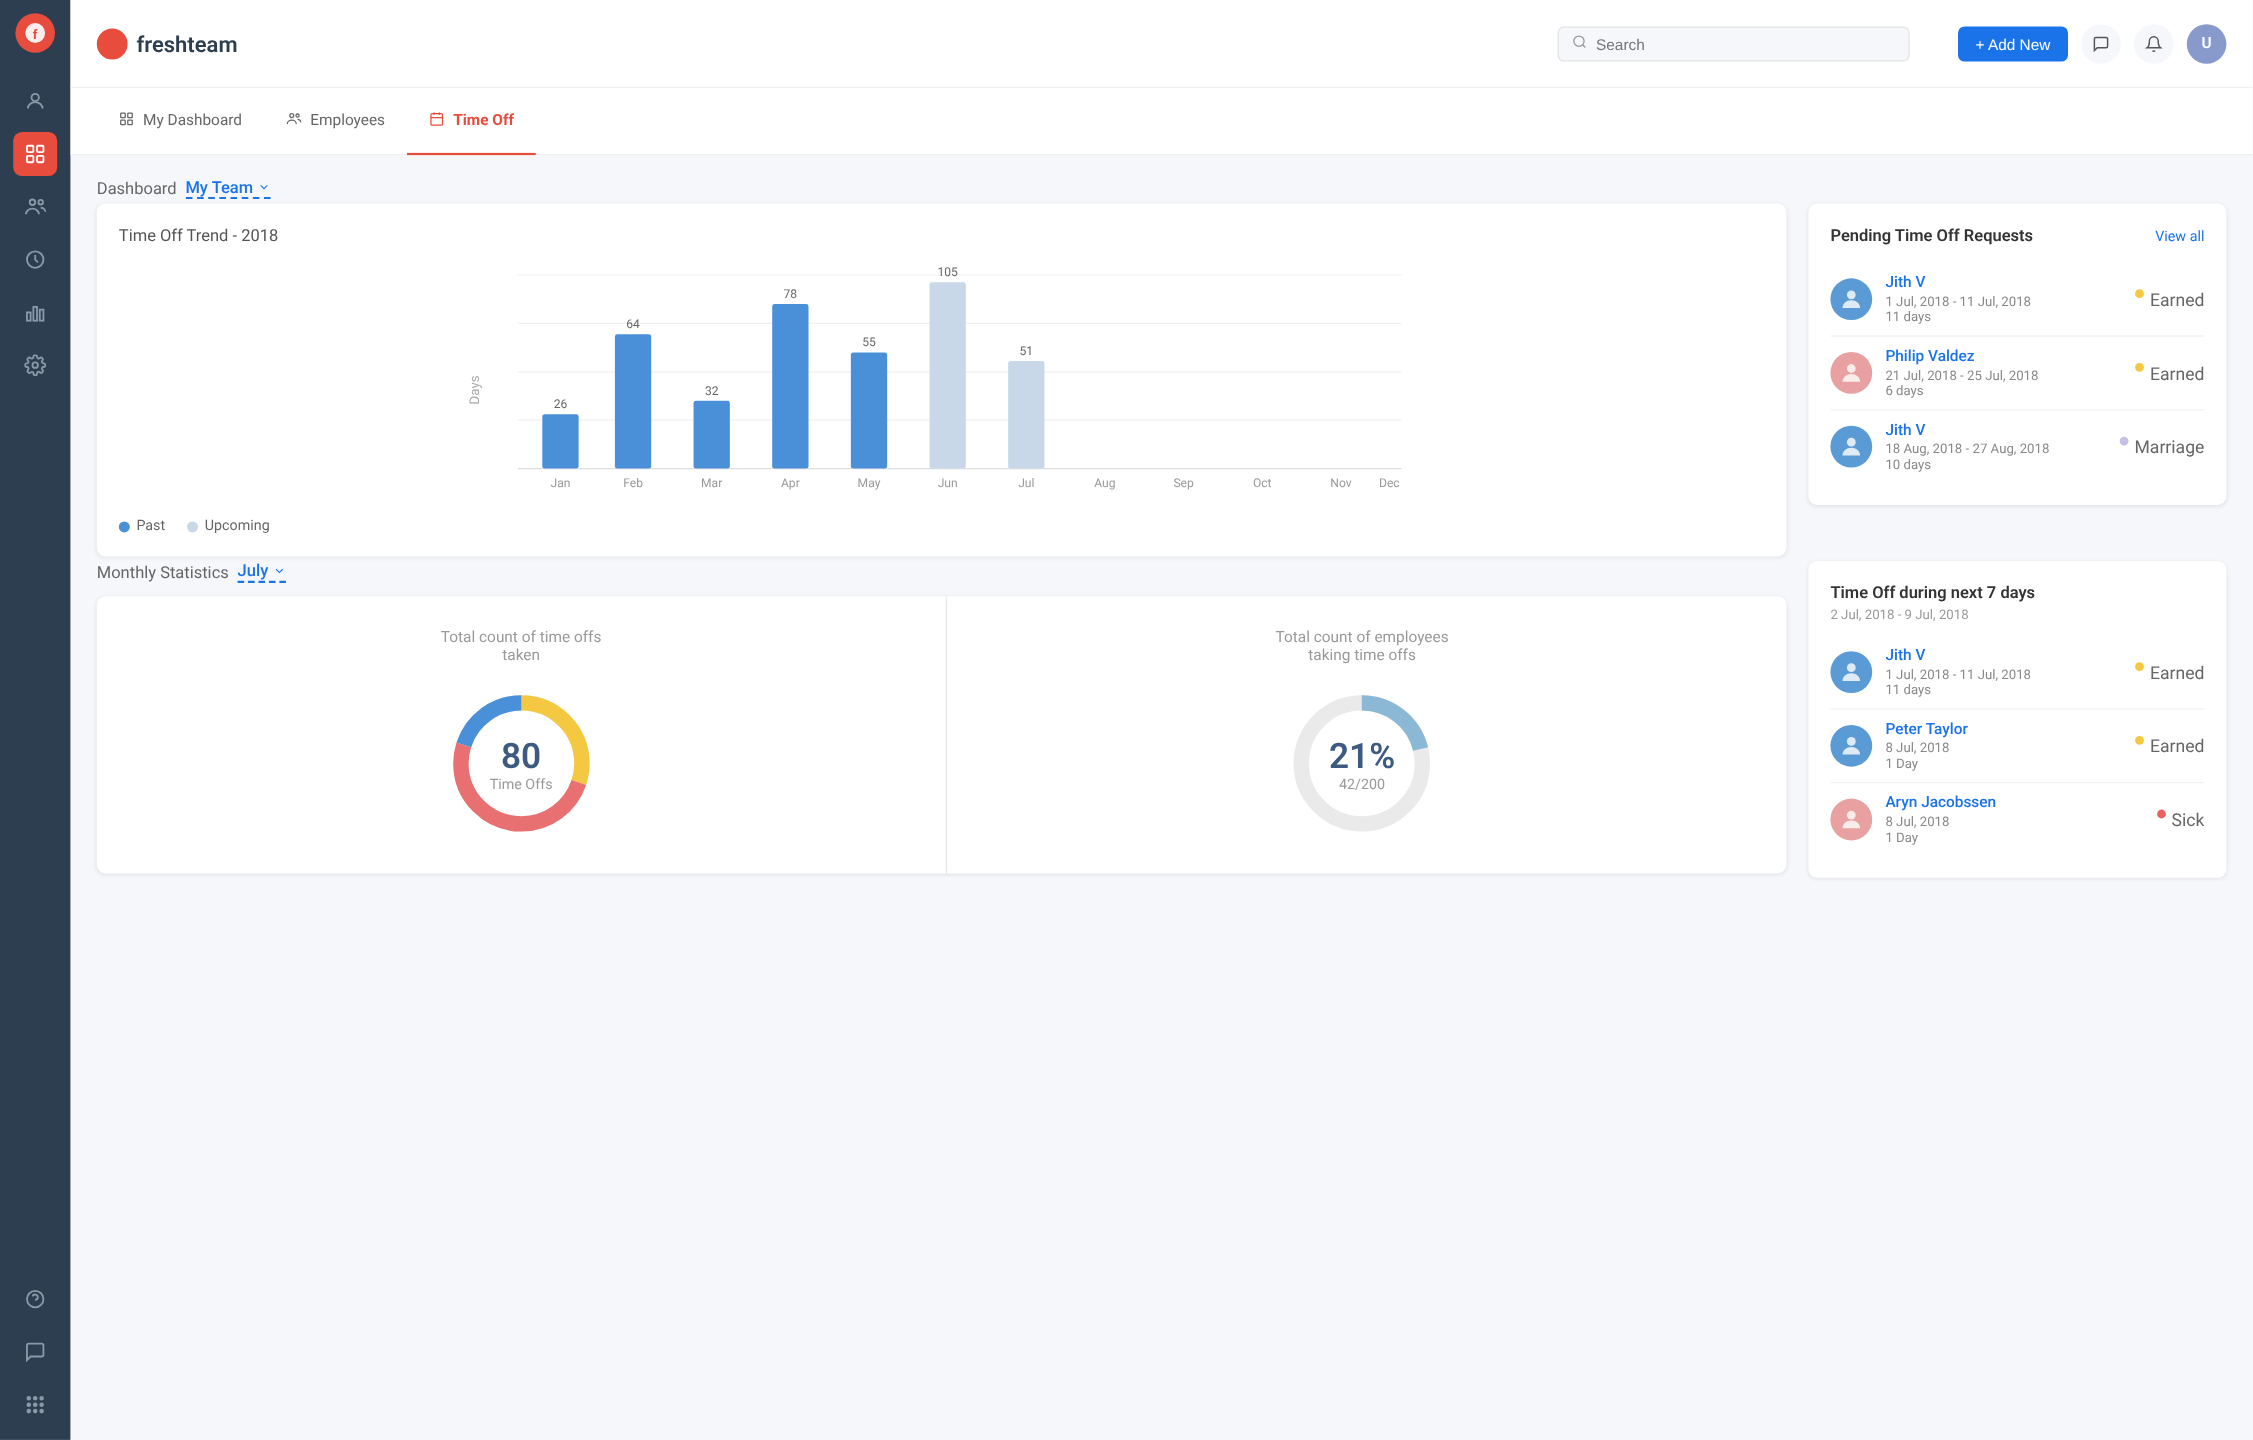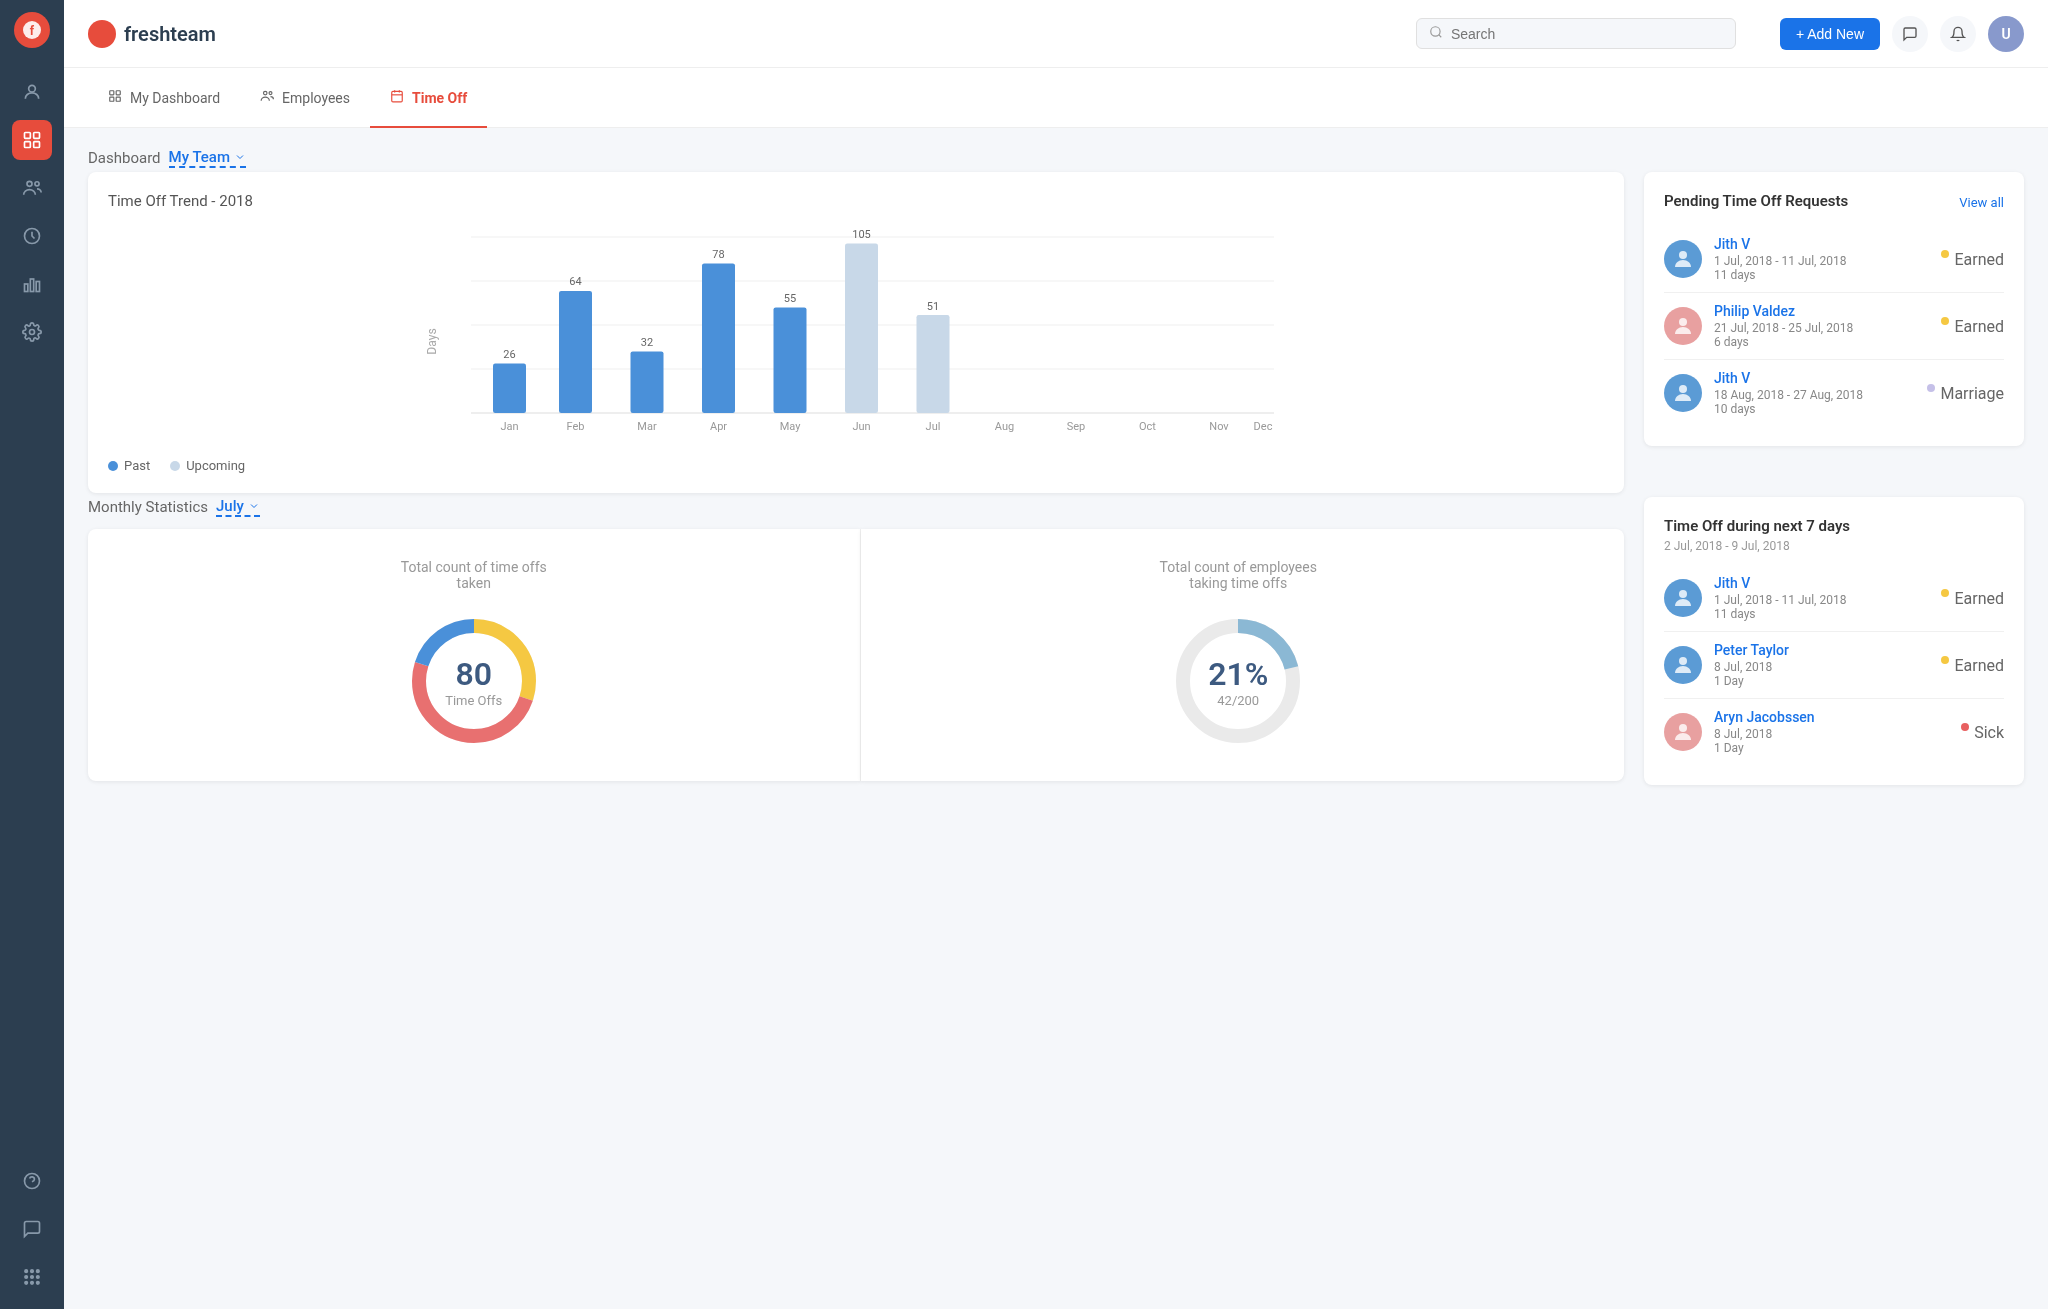--- a/index.html
+++ b/index.html
@@ -9,21 +9,21 @@
     .sidebar { width: 64px; background: #2c3e50; display: flex; flex-direction: column; align-items: center; padding: 12px 0; gap: 8px; flex-shrink: 0; }
     .sidebar-logo { width: 36px; height: 36px; background: #e74c3c; border-radius: 50%; display: flex; align-items: center; justify-content: center; color: white; font-weight: bold; font-size: 14px; margin-bottom: 8px; }
     .sidebar-item { width: 40px; height: 40px; display: flex; align-items: center; justify-content: center; border-radius: 8px; cursor: pointer; color: #8899aa; font-size: 18px; position: relative; }
     .sidebar-item.active { background: #e74c3c; color: white; }
     .sidebar-bottom { margin-top: auto; display: flex; flex-direction: column; align-items: center; gap: 8px; }
 
     
     .main { flex: 1; display: flex; flex-direction: column; overflow: hidden; }
 
     
-    .topbar { background: white; display: flex; align-items: center; padding: 0 24px; height: 68px; border-bottom: 1px solid #eee; gap: 16px; flex-shrink: 0; }
+    .topbar { background: white; display: flex; align-items: center; padding: 0 24px; height: 80px; border-bottom: 1px solid #eee; gap: 16px; flex-shrink: 0; }
     .topbar-logo { display: flex; align-items: center; gap: 8px; font-size: 20px; font-weight: 600; color: #2c3e50; margin-right: 24px; }
     .topbar-logo-icon { width: 28px; height: 28px; background: #e74c3c; border-radius: 50%; }
     .topbar-search { flex: 1; max-width: 320px; margin-left: auto; }
     .search-input-wrap { display: flex; align-items: center; background: #f5f7fa; border: 1px solid #e0e0e0; border-radius: 6px; padding: 6px 12px; gap: 8px; }
     .search-input-wrap input { border: none; background: transparent; outline: none; font-size: 14px; color: #4d7c0f; width: 200px; }
     .search-icon-svg { color: #999; font-size: 14px; }
     .topbar-actions { display: flex; align-items: center; gap: 12px; margin-left: 28px; }
     .btn-add-new { background: #1a73e8; color: white; border: none; border-radius: 6px; padding: 8px 16px; font-size: 14px; cursor: pointer; display: flex; align-items: center; gap: 6px; font-weight: 500; }
     .topbar-icon-btn { width: 36px; height: 36px; border-radius: 50%; background: #f5f7fa; display: flex; align-items: center; justify-content: center; cursor: pointer; color: #555; font-size: 16px; border: none; }
     .user-avatar { width: 36px; height: 36px; border-radius: 50%; background: #8899cc; overflow: hidden; display: flex; align-items: center; justify-content: center; color: white; font-size: 14px; font-weight: 600; }

